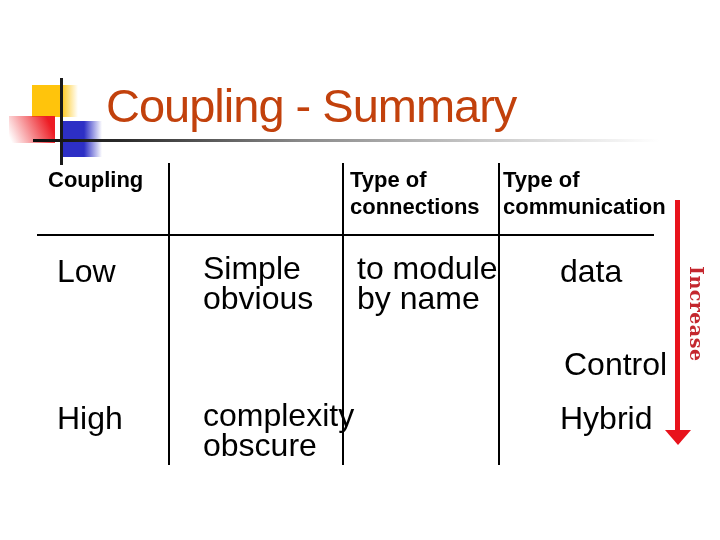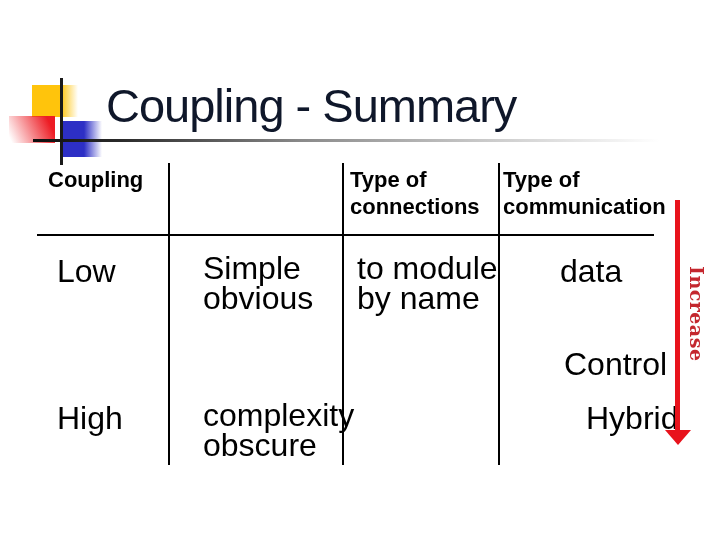--- a/index.html
+++ b/index.html
@@ -12,21 +12,21 @@
     background:linear-gradient(to right,#ffc40c 0%,#ffc40c 62%,rgba(255,196,12,0) 100%);}
   .logo-red{position:absolute;left:9px;top:116px;width:46px;height:27px;
     background:linear-gradient(245deg,#ed1c24 15%,rgba(237,28,36,0) 95%);}
   .logo-blue{position:absolute;left:62px;top:121px;width:40px;height:36px;
     background:linear-gradient(to right,#2d2fc5 0%,#2d2fc5 55%,rgba(45,47,197,0) 100%);}
   .logo-vline{position:absolute;left:60px;top:78px;width:3px;height:87px;background:#1a1a1a;}
   
   .title{
     position:absolute;left:106px;top:82px;margin:0;
     font-size:47px;font-weight:400;letter-spacing:-1px;line-height:1;
-    color:#0f172a;white-space:nowrap;
+    color:#c2410c;white-space:nowrap;
   }
   .title-rule{position:absolute;left:33px;top:139px;width:639px;height:3px;
     background:linear-gradient(to right,#0d0d0d 0%,#2b2b2b 14%,#8a8a8a 42%,#c8c8c8 70%,rgba(255,255,255,0) 98%);}
   
   .cell{position:absolute;white-space:pre-line;}
   .hdr{font-size:22px;line-height:27px;font-weight:bold;}
   .body{font-size:32px;line-height:30px;}
   .vdiv{position:absolute;top:163px;width:2px;height:302px;background:#000;}
   .hdr-underline{position:absolute;left:37px;top:234px;width:617px;height:2px;background:#000;}
   
@@ -72,19 +72,19 @@
 obvious</div>
   <div class="cell body" style="left:357px;top:253px">to module
 by name</div>
   <div class="cell body" style="left:560px;top:256px">data</div>
 
   <div class="cell body" style="left:564px;top:349px">Control</div>
 
   <div class="cell body" style="left:57px;top:403px">High</div>
   <div class="cell body" style="left:203px;top:400px">complexity
 obscure</div>
-  <div class="cell body" style="left:586px;top:403px">Hybrid</div>
+  <div class="cell body" style="left:560px;top:403px">Hybrid</div>
 
   <div class="arrow-shaft"></div>
   <div class="arrow-head"></div>
   <div class="increase-label">Increase</div>
 
 </div>
 
 </body></html>

